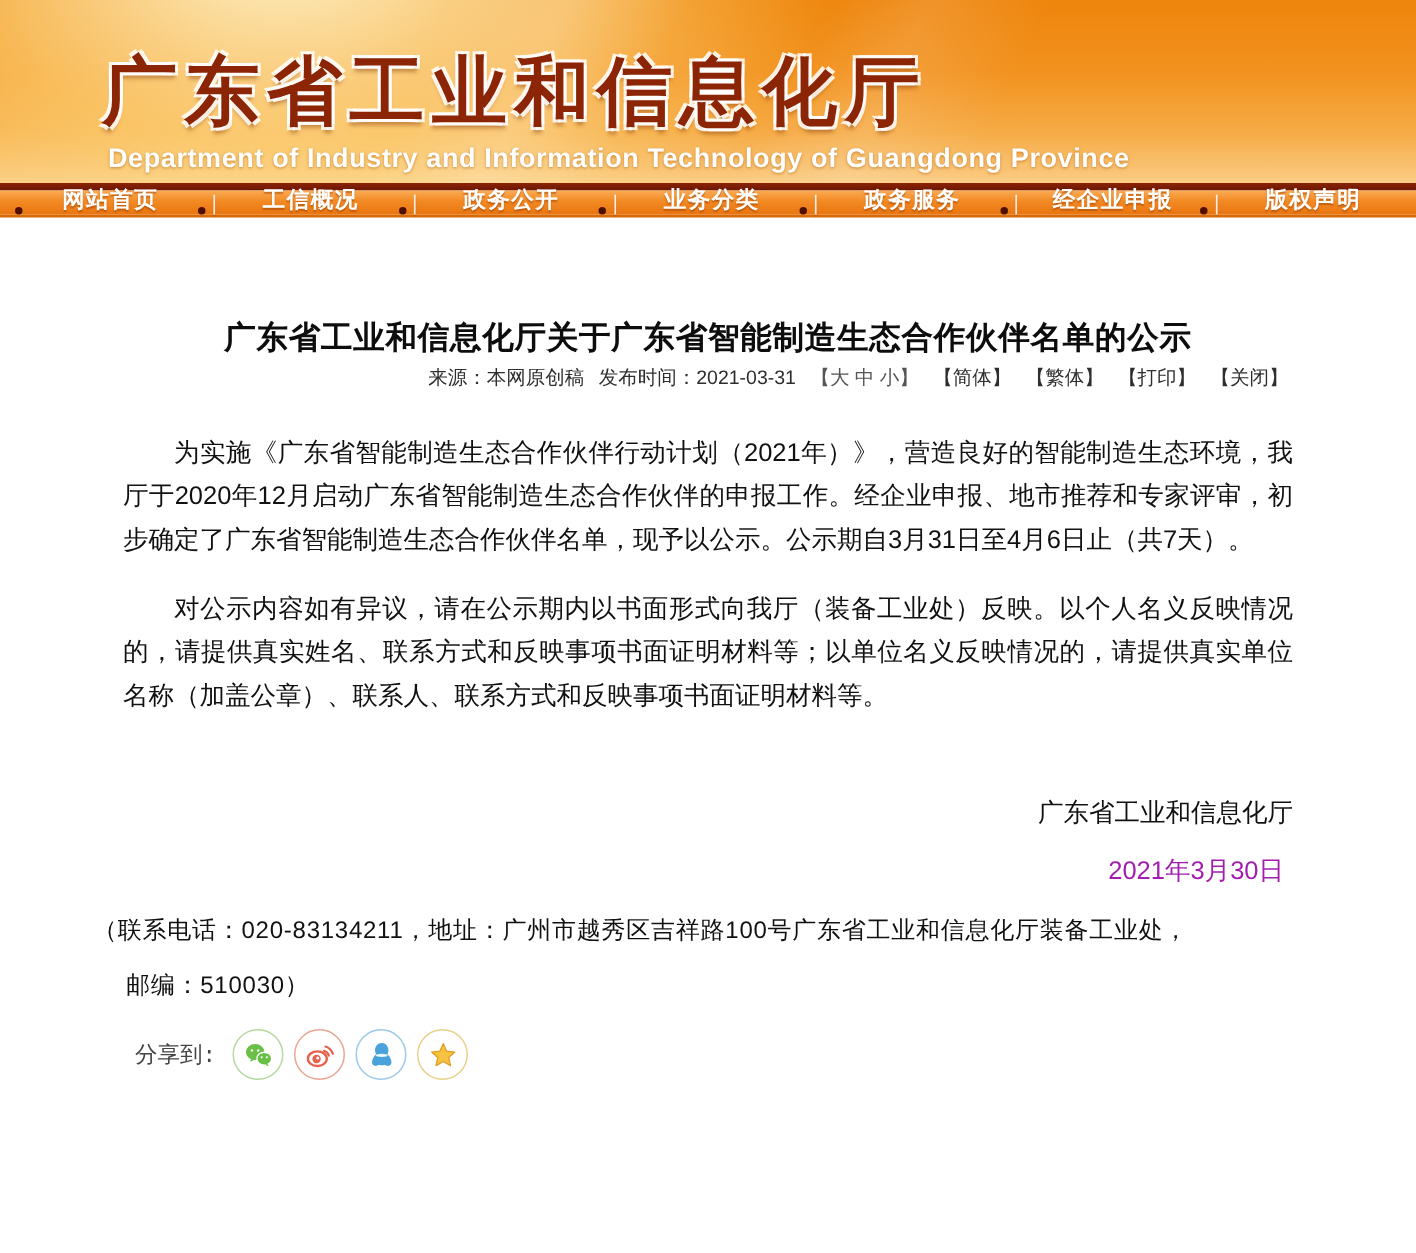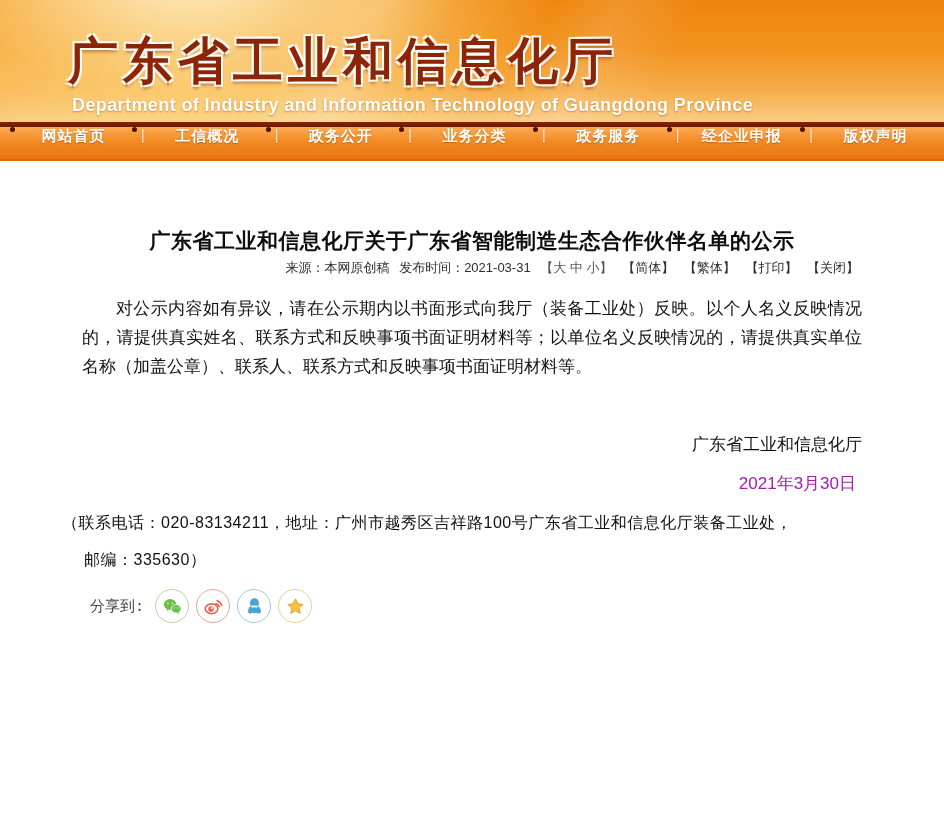--- a/index.html
+++ b/index.html
@@ -47,23 +47,23 @@
     color: #ffffff;
     letter-spacing: .4px;
     text-shadow: 0 1px 2px rgba(170,90,10,.6);
   }
 
   
   .red-strip { height: 5px; background: linear-gradient(180deg, #8a2406, #6d1602); }
 
   
   .nav {
-    height: 34px;
+    height: 18px;
     display: flex;
-    align-items: flex-start;
+    align-items: flex-end;
     background: linear-gradient(180deg, #fbab54 0%, #f28a23 45%, #ea7510 100%);
     border-bottom: 2px solid #d96a08;
     padding: 0 10px;
   }
   .nav-item {
     flex: 1;
     text-align: center;
     color: #ffffff;
     font-size: 15px;
     font-weight: bold;
@@ -218,29 +218,30 @@
     <span>来源：本网原创稿</span>
     <span>发布时间：2021-03-31</span>
     <span class="meta-btn meta-size">【大 中 小】</span>
     <span class="meta-btn">【简体】</span>
     <span class="meta-btn">【繁体】</span>
     <span class="meta-btn">【打印】</span>
     <span class="meta-btn">【关闭】</span>
   </div>
 
   <div class="article-body">
+    <p class="p1">为实施《广东省智能制造生态合作伙伴行动计划（2021年）》，营造良好的智能制造生态环境，我厅于2020年12月启动广东省智能制造生态合作伙伴的申报工作。经企业申报、地市推荐和专家评审，初步确定了广东省智能制造生态合作伙伴名单，现予以公示。公示期自3月31日至4月6日止（共7天）。</p>
     <p class="p2">对公示内容如有异议，请在公示期内以书面形式向我厅（装备工业处）反映。以个人名义反映情况的，请提供真实姓名、联系方式和反映事项书面证明材料等；以单位名义反映情况的，请提供真实单位名称（加盖公章）、联系人、联系方式和反映事项书面证明材料等。</p>
   </div>
 
 
   <div class="signature">广东省工业和信息化厅</div>
   <div class="sig-date">2021年3月30日</div>
 
   <div class="contact-line1">（联系电话：020-83134211，地址：广州市越秀区吉祥路100号广东省工业和信息化厅装备工业处，</div>
-  <div class="contact-line2">邮编：335630）</div>
+  <div class="contact-line2">邮编：510030）</div>
 
   <div class="share-row">
     <span class="share-label">分享到:</span>
 
     <span class="share-icon ic-wechat">
       <span style="display:flex;">
         <svg viewBox="0 0 24 24">
           <ellipse cx="9.3" cy="9.6" rx="7.1" ry="6.1" fill="#6abf47"></ellipse>
           <path d="M6.5 14.5 L5.2 17.2 L8.6 15.4 Z" fill="#6abf47"></path>
           <circle cx="6.8" cy="8.3" r="0.95" fill="#fff"></circle>

